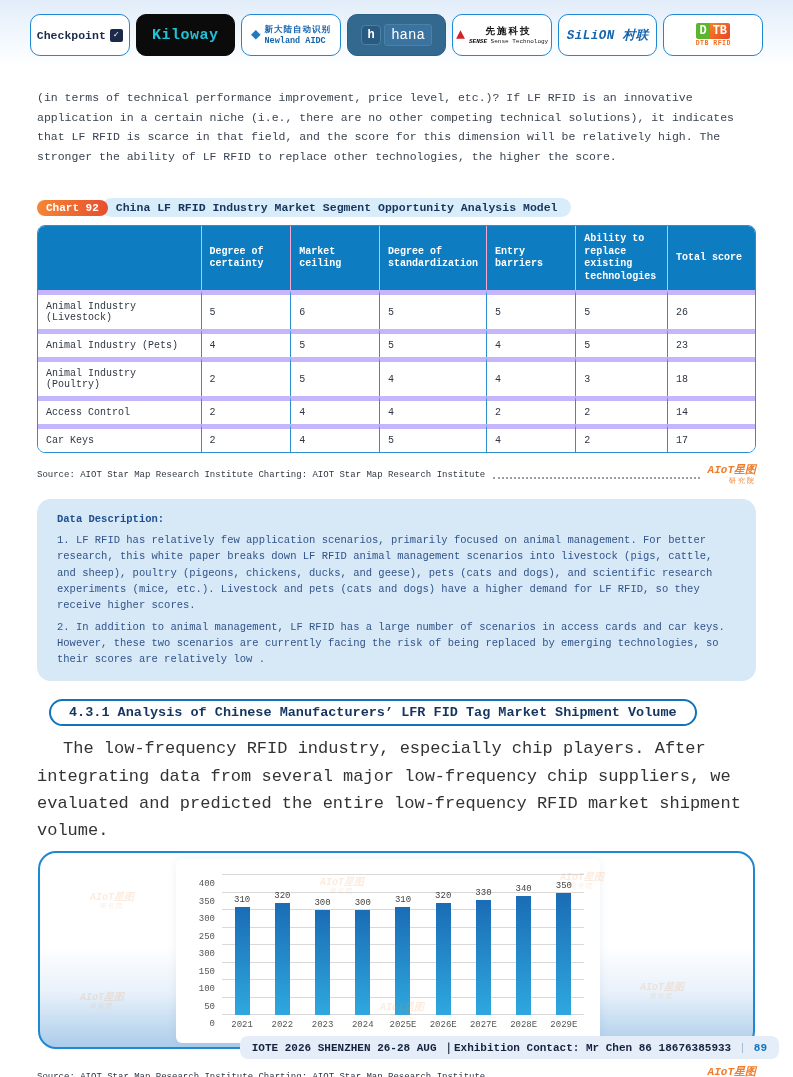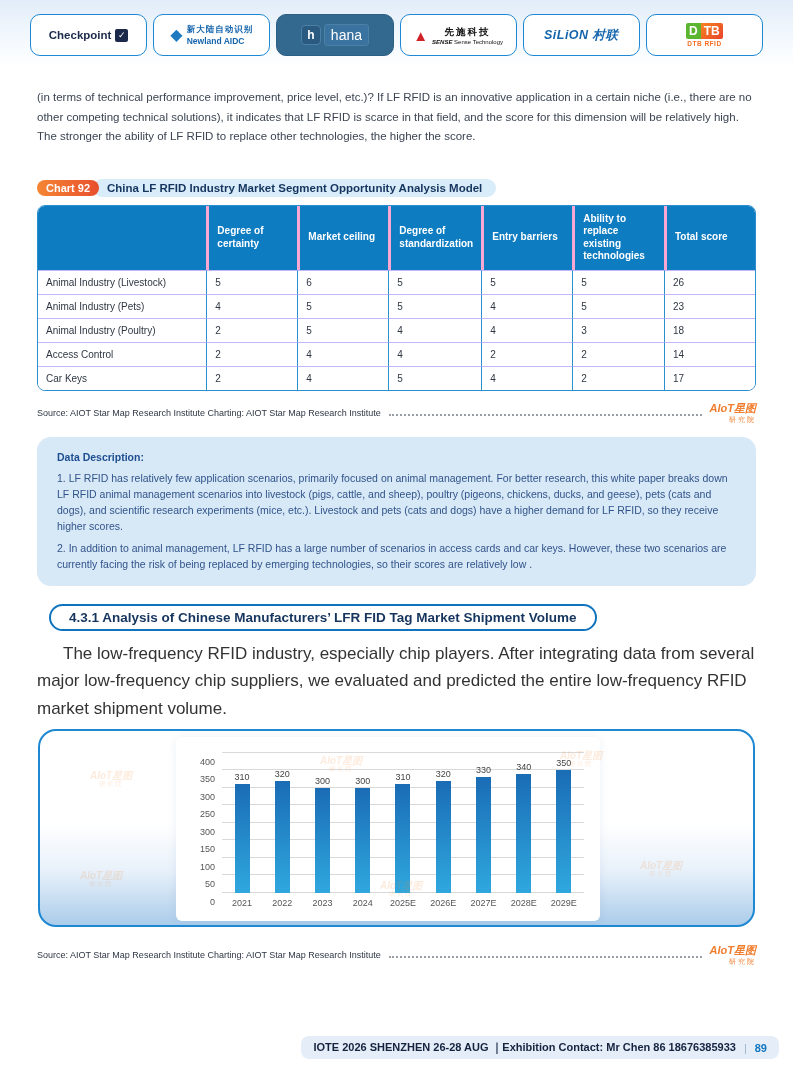--- a/index.html
+++ b/index.html
@@ -1,17 +1,17 @@
 <!DOCTYPE html>
 <html><head>
 <meta charset="utf-8">
 <style>
   * { margin:0; padding:0; box-sizing:border-box; }
   body { font-family:"Liberation Sans", sans-serif; background:#fff; }
-  .page { position:relative; width:793px; height:1077px; background:#fff; overflow:hidden; }
+  .page { position:relative; width:793px; height:1077px; background:#fff; overflow:hidden;font-family:Liberation Mono, monospace; }
 
   
   .logo-strip { display:flex; gap:6px; padding:14px 30px 12px; background:linear-gradient(180deg,#e2edf9 0%,#f7fbff 70%,#ffffff 100%); }
   .logo-card { flex:1; height:42px; border:1.5px solid #1e88d2; border-radius:10px; background:#fff; display:flex; align-items:center; justify-content:center; gap:4px; overflow:hidden; }
   .cp-text { color:#1b2a4a; font-weight:bold; font-size:11.5px; }
   .cp-icon { width:13px; height:13px; background:#1b2a4a; color:#fff; font-size:9px; line-height:13px; text-align:center; border-radius:2px; }
   .logo-kiloway { background:#0b0b0c; border-color:#0b0b0c; }
   .kiloway-text { color:#1fc3d6; font-weight:bold; font-size:15px; letter-spacing:0.5px; }
   .nl-glyph { color:#1e7ac0; font-size:16px; line-height:16px; }
   .nl-lines { display:flex; flex-direction:column; }
@@ -35,23 +35,23 @@
   
   .content { padding:0 37px; }
   .intro { margin-top:20px; font-size:11.5px; line-height:1.7; color:#3b4452; }
 
   .chart-header { display:flex; align-items:center; margin-top:32px; }
   .chart-badge { background:linear-gradient(90deg,#f58634,#e84e2d); color:#fff; font-weight:bold; font-size:11px; padding:2px 9px; border-radius:9px; position:relative; z-index:2; white-space:nowrap; }
   .chart-title { background:#d9ecf9; color:#15355e; font-weight:bold; font-size:11.5px; padding:3px 14px 3px 14px; border-radius:10px; margin-left:-6px; }
 
   
   table.opportunity { width:100%; margin-top:8px; border-collapse:separate; border-spacing:0; border:1.5px solid #2b8fd0; border-radius:8px; overflow:hidden; }
-  table.opportunity th { background:#0e7cc1; color:#fff; font-size:10px; font-weight:bold; text-align:left; padding:7px 8px; vertical-align:middle; border-left:3px solid #f9a8d4; line-height:1.25; }
+  table.opportunity th { background:#0e7cc1; color:#fff; font-size:10px; font-weight:bold; text-align:left; padding:7px 8px; vertical-align:middle; border-left:1px solid #f9a8d4; line-height:1.25; }
   table.opportunity th:first-child { border-left:none; }
-  table.opportunity td { font-size:10px; color:#2f3744; padding:6px 8px; border-top:1px solid #c4b5fd; border-left:1px solid #2b8fd0; background:#fff; }
+  table.opportunity td { font-size:10px; color:#2f3744; padding:6px 8px; border-top:5px solid #c4b5fd; border-left:1px solid #2b8fd0; background:#fff; }
   table.opportunity td:first-child { border-left:none; }
 
   
   .source-row { display:flex; align-items:center; margin-top:12px; }
   .source-text { font-size:9px; color:#2f3744; white-space:nowrap; }
   .dots { flex:1; border-bottom:2px dotted #9aa0a8; height:7px; margin:0 8px; }
   .aiot-logo { color:#f07d2d; text-align:right; line-height:1; }
   .aiot-l1 { font-weight:bold; font-size:11px; font-style:italic; }
   .aiot-l2 { font-size:7px; letter-spacing:2px; margin-top:2px; }
 
@@ -91,20 +91,23 @@
 </head>
 <body>
 
 <div class="page">
 
   <div class="logo-strip">
     <div class="logo-card">
       <span class="cp-text">Checkpoint</span>
       <span class="cp-icon">✓</span>
     </div>
+    <div class="logo-card logo-kiloway">
+      <span class="kiloway-text">Kiloway</span>
+    </div>
     <div class="logo-card">
       <span class="nl-glyph">◆</span>
       <span class="nl-lines">
         <span class="nl-l1">新大陆自动识别</span>
         <span class="nl-l2">Newland AIDC</span>
       </span>
     </div>
     <div class="logo-card logo-hana">
       <span class="hana-glyph">h</span>
       <span class="hana-text">hana</span>

